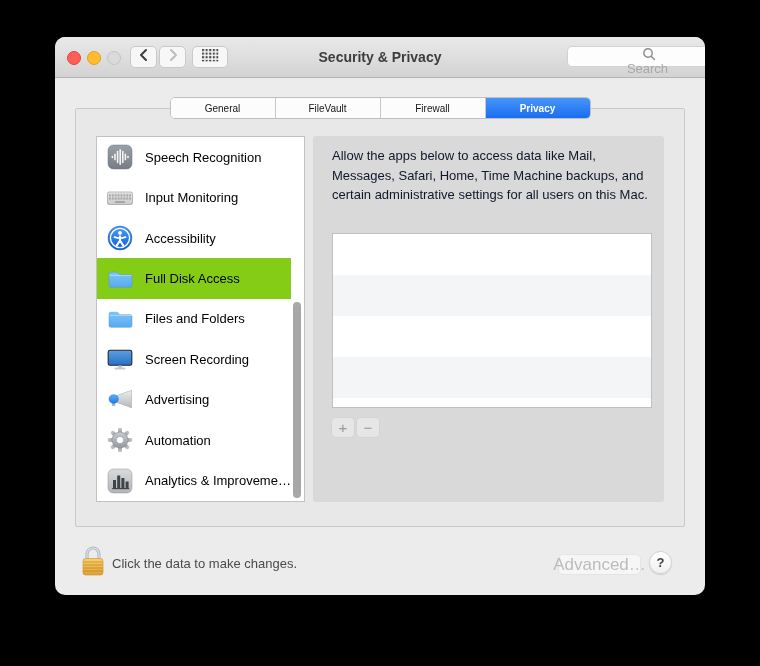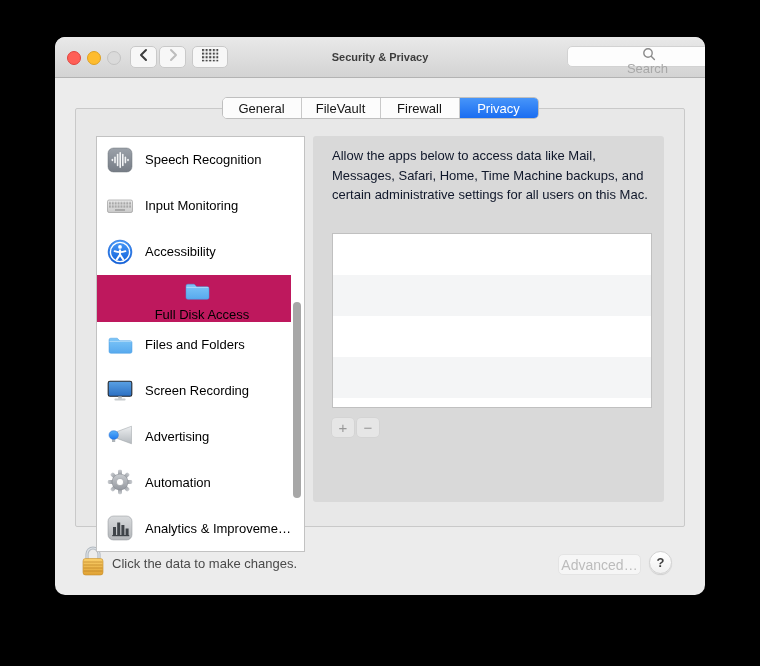--- a/index.html
+++ b/index.html
@@ -30,54 +30,54 @@
   }
   .navbtn.back{left:75px;}
   .navbtn.fwd{left:104px;}
   .gridbtn{
     position:absolute;left:137px;top:9px;width:36px;height:22px;background:#f7f7f7;
     border:1px solid #c9c9c9;border-radius:5px;display:flex;align-items:center;justify-content:center;
     box-sizing:border-box;
   }
   .win-title{
     position:absolute;left:0;right:0;top:0;height:40px;line-height:40px;text-align:center;
-    font-size:11px;font-weight:600;color:#3d3d3d;pointer-events:none;
+    font-size:14px;font-weight:600;color:#3d3d3d;pointer-events:none;
   }
   .searchfield{
     position:absolute;left:512px;top:9px;width:157px;height:21px;background:#fdfdfd;
     border:1px solid #d2d2d2;border-radius:5px;display:flex;align-items:center;box-sizing:border-box;flex-direction:column;
   }
   .searchfield .ph{color:#a8a8a8;font-size:13px;margin-left:4px;}
   
   .tabsrow{
     position:absolute;left:0;top:60px;width:100%;height:22px;display:flex;justify-content:center;z-index:3;
   }
   .segctl{display:flex;height:22px;border:1px solid #bfbfbf;border-radius:5px;overflow:hidden;background:#fcfcfc;box-sizing:border-box;}
   .seg{
-    min-width:64px;padding:0 7px;display:flex;align-items:center;justify-content:center;
-    font-size:13px;color:#151515;background:#fcfcfc;border-right:1px solid #c9c9c9;cursor:default;
-  }
-  .seg:last-child{border-right:none;}
+    min-width:64px;padding:0 20px;display:flex;align-items:center;justify-content:center;
+    font-size:10px;color:#151515;background:#fcfcfc;border-right:1px solid #c9c9c9;cursor:default;
+  }
+  .seg:last-child{border-right:none;font-weight:bold;}
   .seg.selected{
     background:linear-gradient(#4795f9,#1a6df1);color:#fff;border-right:none;
   }
   
   .panel{
     position:absolute;left:20px;top:71px;width:610px;height:419px;
     background:#e8e8e8;border:1px solid #c9c9c9;border-radius:2px;box-sizing:border-box;z-index:1;
   }
   
   .sidebar{
-    position:absolute;left:41px;top:99px;width:209px;height:416px;background:#fff;
+    position:absolute;left:41px;top:99px;width:209px;height:366px;background:#fff;
     border:1px solid #c2c2c2;box-sizing:border-box;z-index:2;display:flex;flex-direction:column;
   }
   .srow{
     flex:1;display:flex;align-items:center;padding-left:7px;box-sizing:border-box;width:calc(100% - 13px);
   }
-  .srow.selected{background:#be185d;flex-direction:column;}
+  .srow.selected{background:#84cc16;}
   .srow .ic{width:32px;height:32px;display:flex;align-items:center;justify-content:center;flex:none;}
   .srow .lbl{font-size:13px;color:#000;margin-left:9px;white-space:nowrap;overflow:hidden;max-width:152px;}
   .scrollthumb{
     position:absolute;right:3px;top:165px;width:8px;height:196px;background:#a7a7a7;border-radius:4px;z-index:3;
   }
   
   .rpane{
     position:absolute;left:258px;top:99px;width:351px;height:366px;background:#d9d9d9;
     border-radius:3px;z-index:2;
   }
@@ -95,21 +95,21 @@
     font-size:15px;color:#979797;line-height:1;
   }
   .pmbtn.add{left:19px;}
   .pmbtn.remove{left:44px;}
   
   .lockicon{position:absolute;left:25px;top:506px;}
   .locktext{position:absolute;left:57px;top:519px;font-size:13px;color:#4a4a4a;}
   .advbtn{
     position:absolute;left:503px;top:517px;width:83px;height:21px;border-radius:5px;
     background:#f6f6f6;border:1px solid #e4e4e4;box-sizing:border-box;
-    display:flex;align-items:center;justify-content:center;font-size:14px;color:#bcbcbc;
+    display:flex;align-items:center;justify-content:center;font-size:17px;color:#bcbcbc;
   }
   .helpbtn{
     position:absolute;left:594px;top:514px;width:23px;height:23px;border-radius:50%;
     background:linear-gradient(#ffffff,#f1f1f1);border:1px solid #d2d2d2;box-sizing:border-box;
     display:flex;align-items:center;justify-content:center;font-size:13px;font-weight:600;color:#3e3e3e;
     box-shadow:0 1px 1px rgba(0,0,0,.12);
   }
 </style>
 </head>
 <body>

